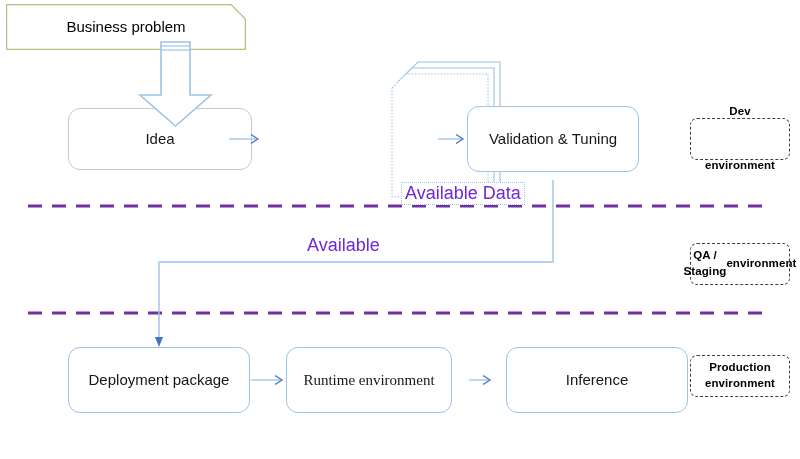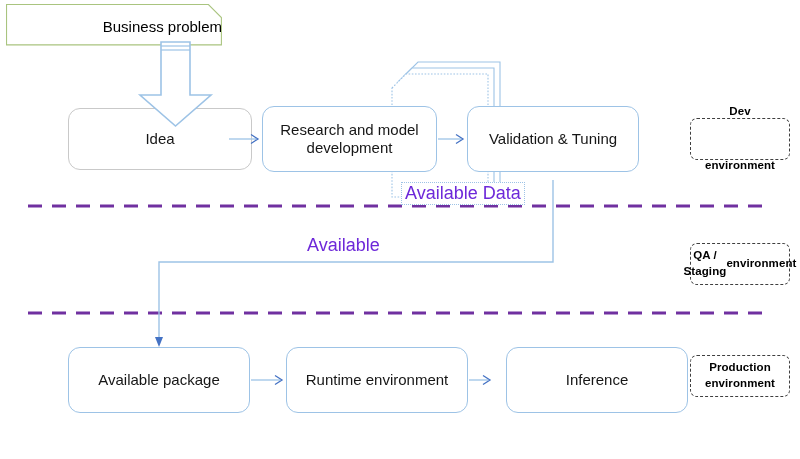--- a/index.html
+++ b/index.html
@@ -102,51 +102,48 @@
     <line x1="28" y1="313" x2="772" y2="313" stroke="#7030A0" stroke-width="3.2" stroke-dasharray="14 10" stroke-linecap="butt"></line>
 
     <g fill="none" stroke="#9DC3E6" stroke-width="1.4">
       <path d="M553,180 L553,262 L159,262 L159,339"></path>
     </g>
     <path d="M159,347 L155,337 L163,337 Z" fill="#4472C4"></path>
   </svg>
 
   <div class="nodes-layer">
 
-    <div class="node cutcorner" style="left:6px; top:4px; width:216px; height:46px;justify-content:flex-end;">
+    <div class="node cutcorner" style="left:6px; top:4px; width:240px; height:46px;">
       <div class="fill"></div>
       <svg viewBox="0 0 240 46" preserveAspectRatio="none">
         <path d="M0.6,0.6 L225,0.6 L239.4,15 L239.4,45.4 L0.6,45.4 Z" fill="none" stroke="#A9C47F" stroke-width="1.2"></path>
       </svg>
       <span class="lbl">Business problem</span>
     </div>
 
     <svg class="layer" style="z-index:2;" viewBox="0 0 800 459">
       <path d="M161,42 L190,42 L190,95 L211,95 L175.5,126 L140,95 L161,95 Z" fill="#ffffff" stroke="#9DC3E6" stroke-width="1.6" stroke-linejoin="miter"></path>
       <line x1="161" y1="46" x2="190" y2="46" stroke="#9DC3E6" stroke-width="1.2"></line>
       <line x1="161" y1="50" x2="190" y2="50" stroke="#9DC3E6" stroke-width="1.2"></line>
     </svg>
 
     <div class="node proc gray" style="left:68px; top:108px; width:184px; height:62px;">
       <span>Idea</span>
     </div>
 
-    <div class="node proc" style="left:262px; top:106px; width:175px; height:66px;">
-      <span>Research and model development</span>
-    </div>
 
     <div class="node proc" style="left:467px; top:106px; width:172px; height:66px;">
       <span>Validation &amp; Tuning</span>
     </div>
 
     <div class="node proc" style="left:68px; top:347px; width:182px; height:66px;">
-      <span>Available package</span>
+      <span>Deployment package</span>
     </div>
 
-    <div class="node proc" style="left:286px; top:347px; width:182px; height:66px;">
+    <div class="node proc" style="left:286px; top:347px; width:166px; height:66px;font-family:Liberation Serif, serif;">
       <span>Runtime environment</span>
     </div>
 
     <div class="node proc" style="left:494px; top:347px; width:182px; height:66px;margin-left:12px;">
       <span>Inference</span>
     </div>
 
     <div class="node envbox" style="left:690px; top:118px; width:100px; height:42px; flex-direction:column;gap:38px;">
       <span>Dev</span>
       <span>environment</span>

